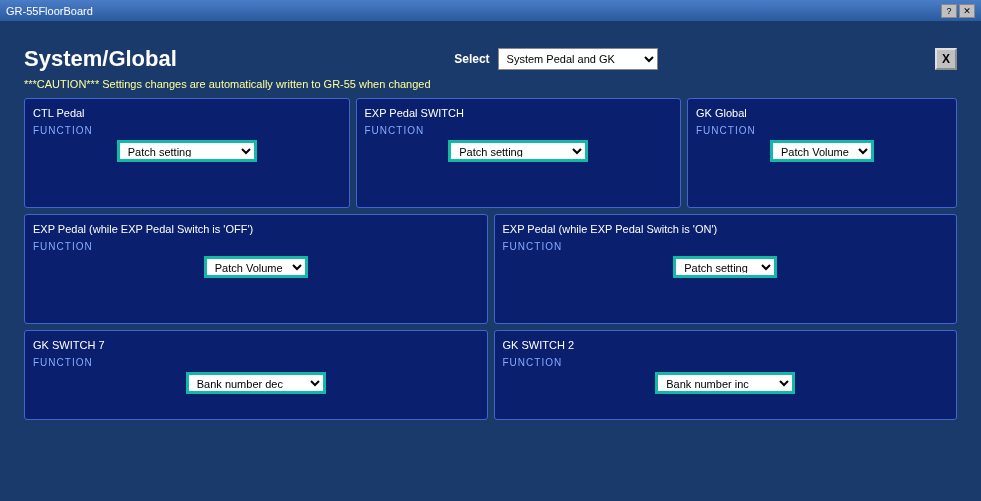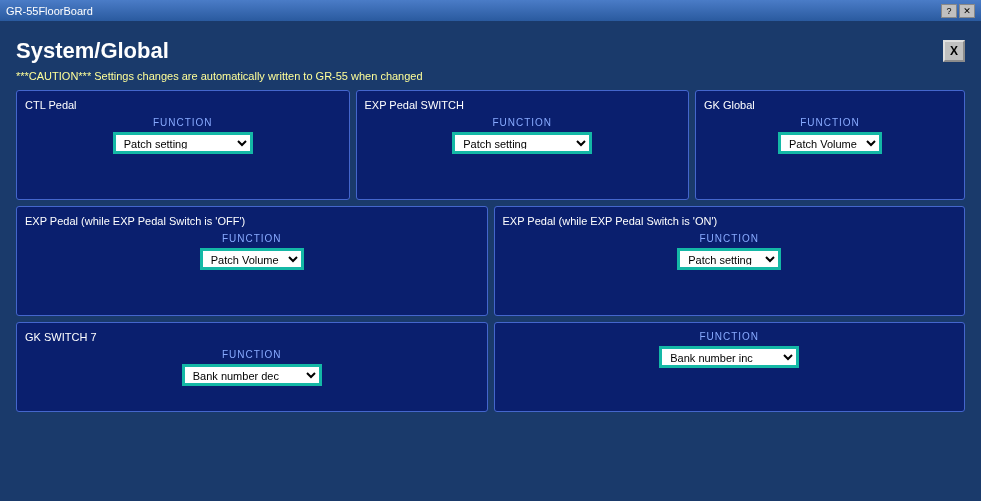--- a/index.html
+++ b/index.html
@@ -38,21 +38,21 @@
       font-size: 9px;
       display: flex;
       align-items: center;
       justify-content: center;
       cursor: pointer;
       color: #000;
     }
     .main-container {
       background: #1a3a6b;
       height: calc(501px - 22px);
-      padding: 16px;
+      padding: 24px;
     }
     .header-row {
       display: flex;
       align-items: center;
       justify-content: space-between;
       margin-bottom: 6px;
     }
     .page-title {
       font-size: 22px;
       font-weight: bold;
@@ -105,21 +105,21 @@
     .panel-title {
       color: white;
       font-size: 11px;
       font-weight: normal;
       margin-bottom: 6px;
       border-bottom: none;
     }
     .function-label {
       color: #88aaff;
       font-size: 10px;
-      text-align: center;
+      text-align: left;
       letter-spacing: 1px;
       margin-bottom: 4px;
       text-transform: uppercase;
     }
     .func-dropdown {
       background: white;
       color: black;
       border: 3px solid #14b8a6;
       font-size: 11px;
       padding: 2px 4px;
@@ -143,20 +143,28 @@
   <div class="title-bar-controls">
     <div class="title-btn">?</div>
     <div class="title-btn">✕</div>
   </div>
 </div>
 
 <div class="main-container">
 
   <div class="header-row">
     <h1 class="page-title">System/Global</h1>
+    <div class="select-area">
+      <span class="select-label">Select</span>
+      <select class="select-dropdown">
+        <option>System Pedal and GK</option>
+        <option>System</option>
+        <option>Global</option>
+      </select>
+    </div>
     <div class="close-btn">X</div>
   </div>
 
   <div class="caution-text">***CAUTION*** Settings changes are automatically written to GR-55 when changed</div>
 
   <div style="display: grid; grid-template-columns: 1fr 1fr 270px; gap: 6px; margin-bottom: 6px;">
 
     <div class="panel">
       <div class="panel-title">CTL Pedal</div>
       <div class="function-label">FUNCTION</div>
@@ -223,20 +231,21 @@
       <div class="function-label">FUNCTION</div>
       <select class="func-dropdown">
         <option>Bank number dec</option>
         <option>Bank number inc</option>
         <option>Patch setting</option>
         <option>Patch Volume</option>
       </select>
     </div>
 
     <div class="panel panel-row3">
+      <div class="panel-title">GK SWITCH 2</div>
       <div class="function-label">FUNCTION</div>
       <select class="func-dropdown">
         <option>Bank number inc</option>
         <option>Bank number dec</option>
         <option>Patch setting</option>
         <option>Patch Volume</option>
       </select>
     </div>
   </div>
 

